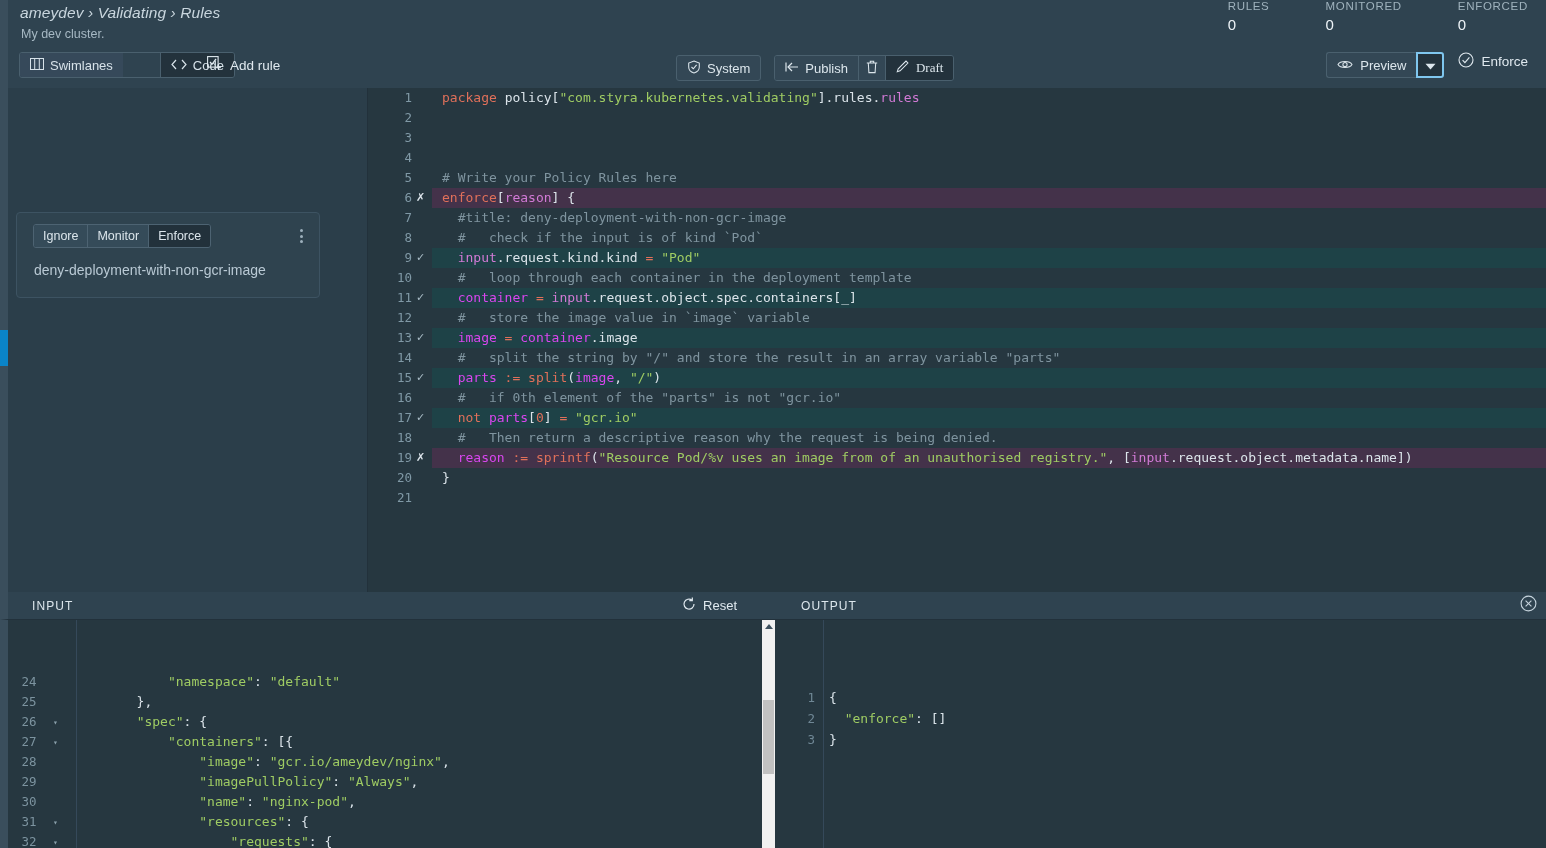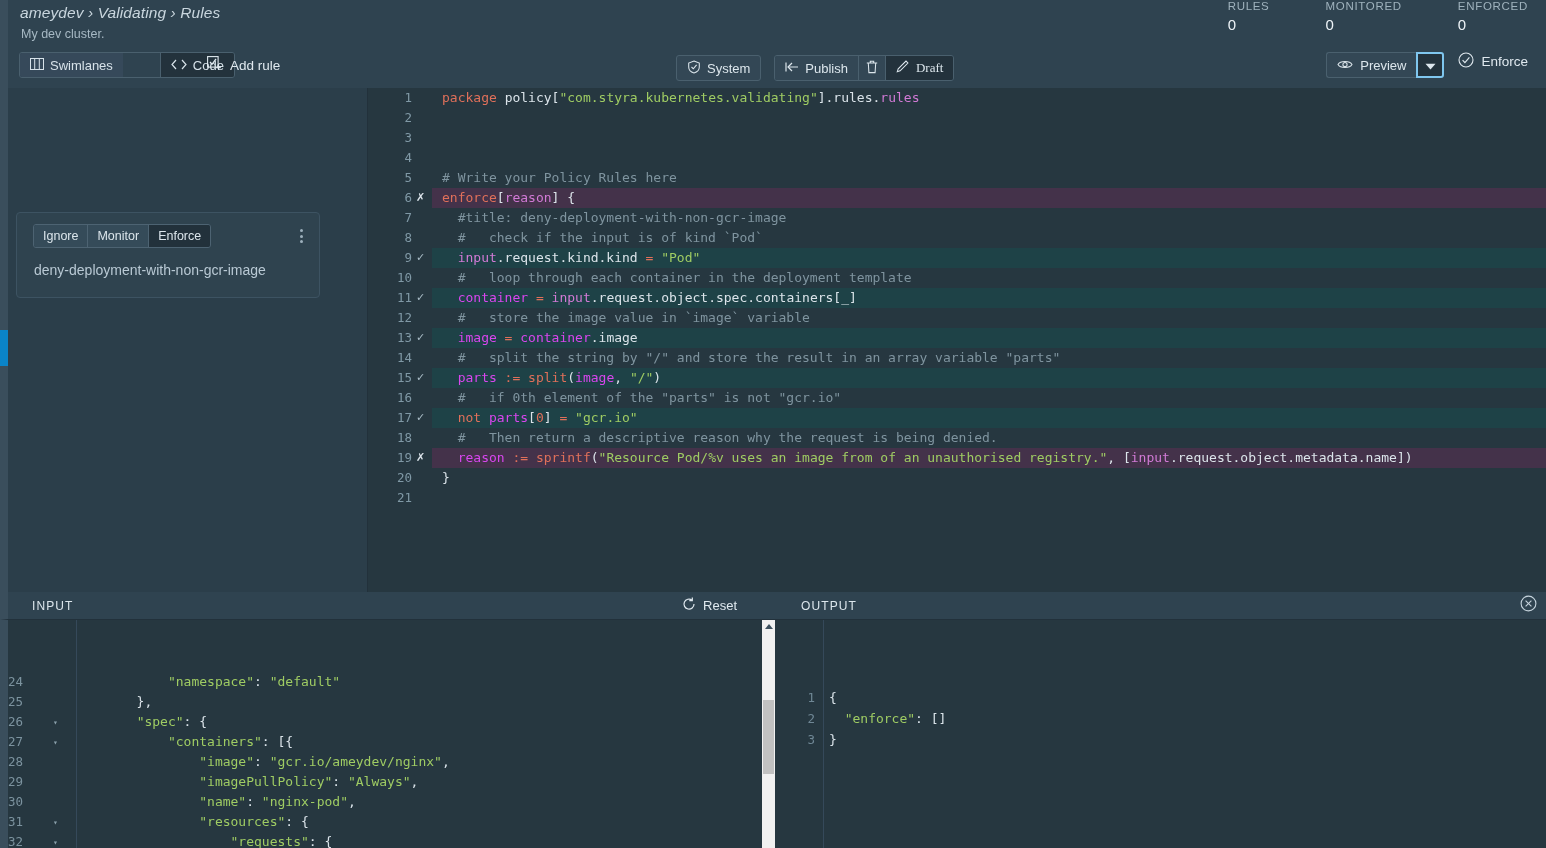--- a/index.html
+++ b/index.html
@@ -188,21 +188,21 @@
   }
   .panel-hdr .closebtn { position: absolute; right: 9px; cursor: pointer; }
   .panel-left .panel-hdr { border-left: 8px solid #3a4e5c; }
   .panel-body {
     position: relative; height: 228px; background: #263740; overflow: hidden;
     font-family: "DejaVu Sans Mono", monospace; font-size: 13px; line-height: 20px; white-space: pre;
   }
   .panel-left .panel-body { border-left: 8px solid #3a4e5c; }
   .jrow { position: relative; height: 20px; }
   .jrow .jnum {
-    position: absolute; left: 0; width: 42px; text-align: left;
+    position: absolute; left: 0; width: 42px; text-align: center;
     color: #7c939f; font-size: 12.5px;
   }
   .jrow .fold {
     position: absolute; left: 45px; width: 10px; color: #8aa0ab; font-size: 8px; top: 1px;
   }
   .jrow .jtxt { position: absolute; left: 66px; }
   .j-key { color: #9fcc63; }
   .j-str { color: #9fcc63; }
   .j-pun { color: #dbe4ea; }
 

